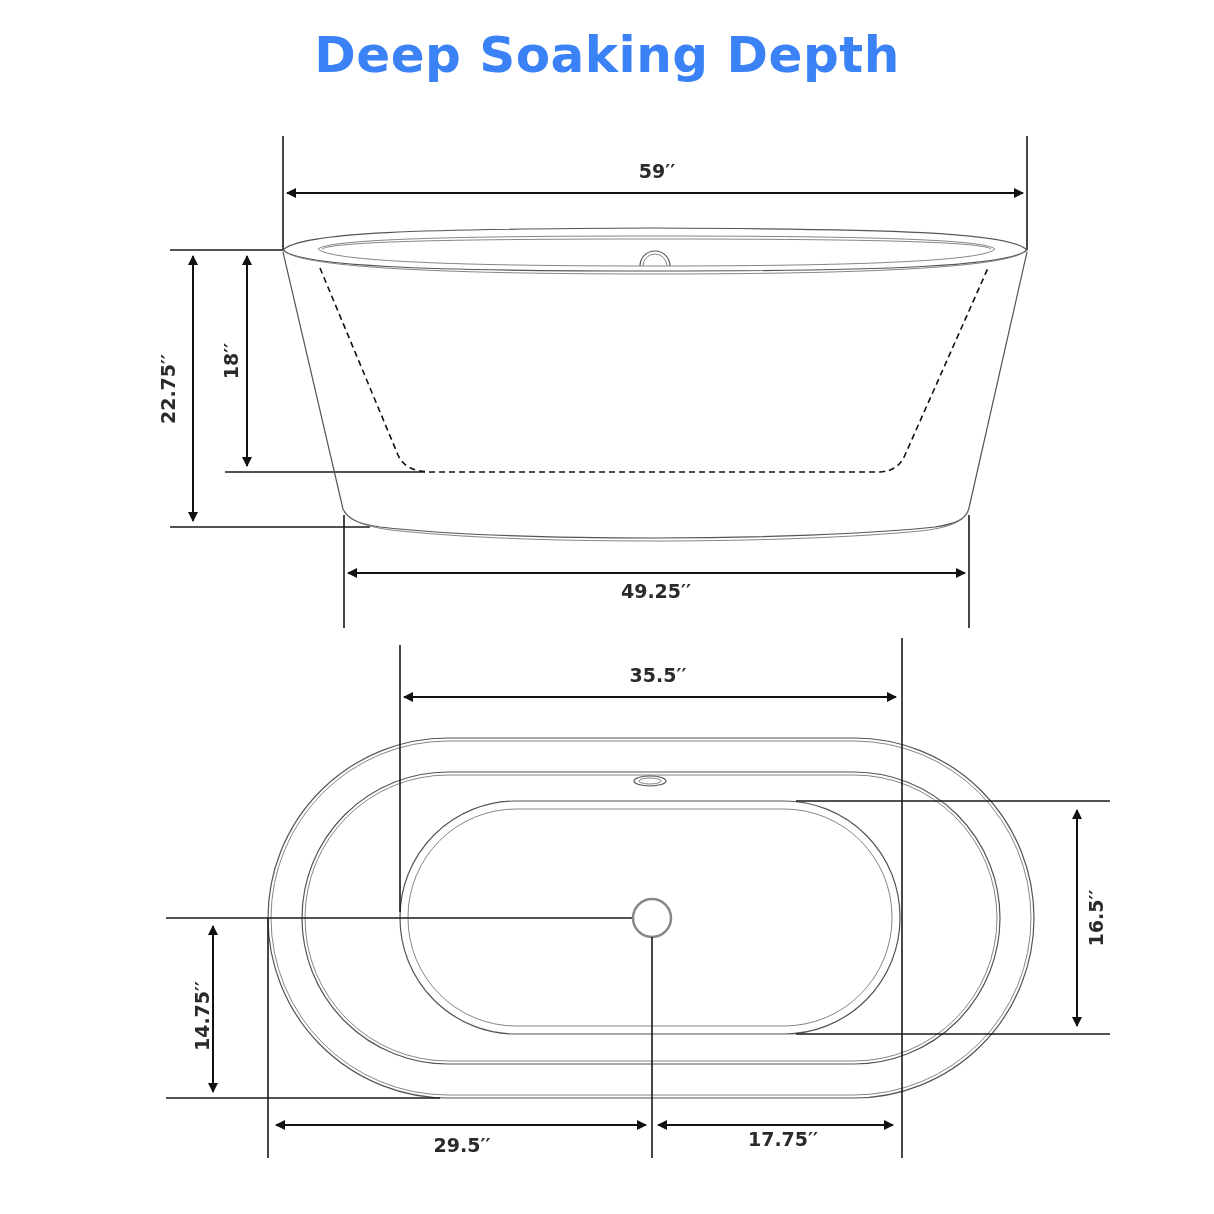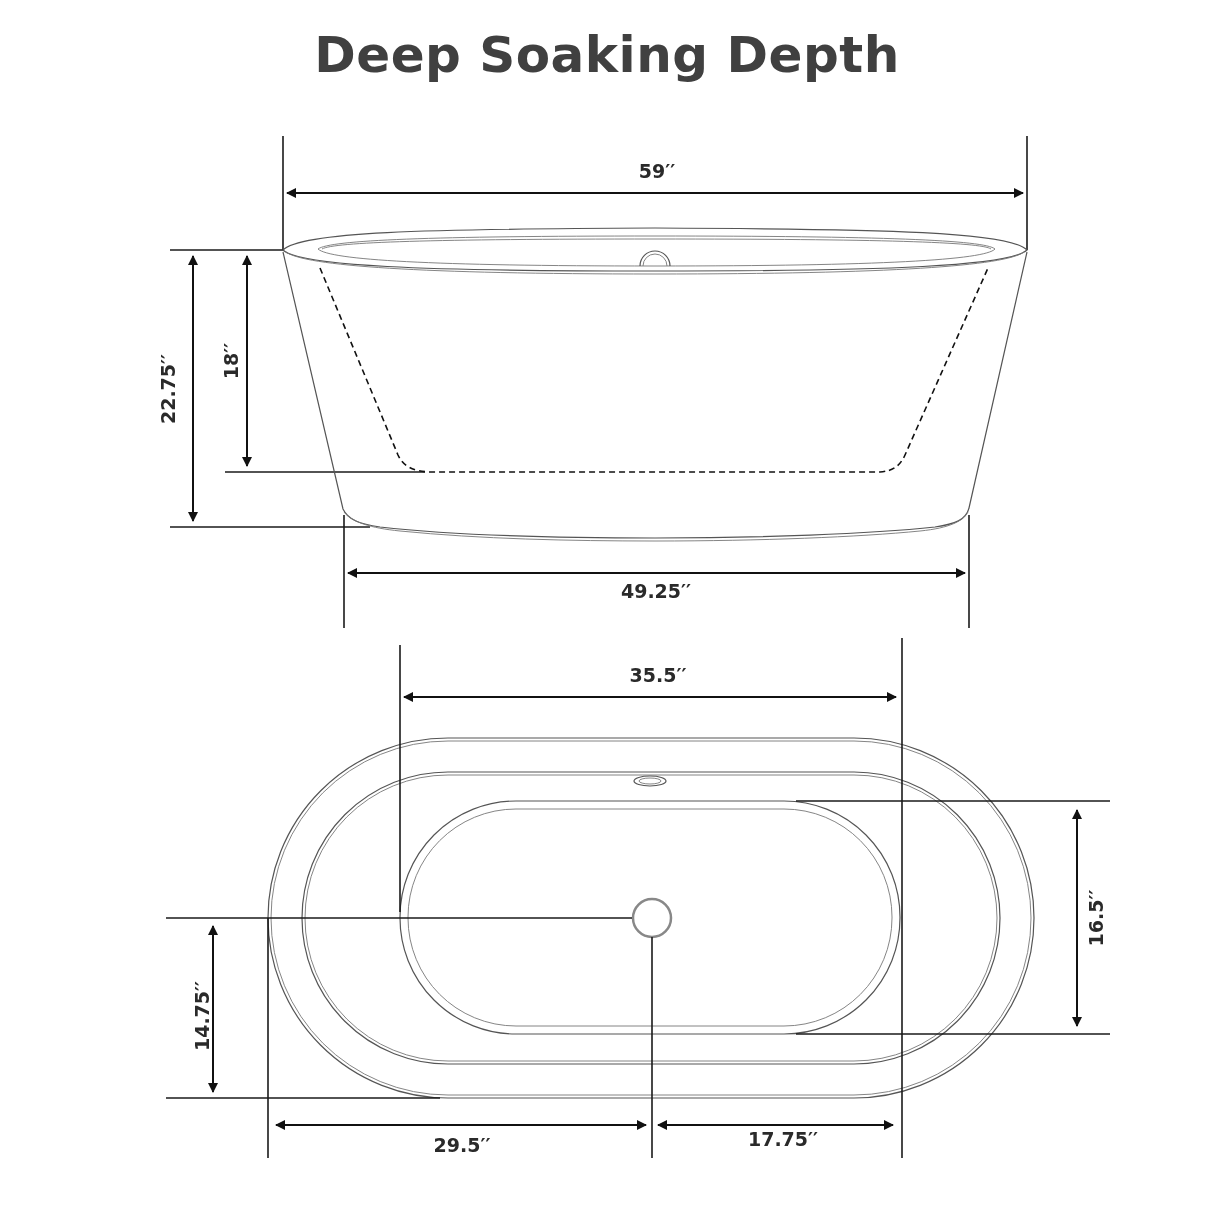--- a/index.html
+++ b/index.html
@@ -13,21 +13,21 @@
     .dim-label { font-family: "DejaVu Sans", sans-serif; font-weight: bold; font-size: 19px; fill: #2a2a2a; }
     .tub { fill: none; stroke: #555; stroke-width: 1.2; }
     .tub-thin { fill: none; stroke: #777; stroke-width: 0.9; }
     .ext { stroke: #1a1a1a; stroke-width: 1.6; }
     .dimline { stroke: #111; stroke-width: 2; }
     .dash { fill: none; stroke: #111; stroke-width: 1.6; stroke-dasharray: 6 4; }
   </style>
 </head>
 <body>
 
-<div class="title" style="color:#404040;">Deep Soaking Depth</div>
+<div class="title" style="color:#3b82f6;">Deep Soaking Depth</div>
 
 <svg class="diagram" width="1214" height="1214" viewBox="0 0 1214 1214" xmlns="http://www.w3.org/2000/svg">
   <defs>
     <marker id="arrow" viewBox="0 0 10 10" refX="9" refY="5" markerWidth="10" markerHeight="10" orient="auto-start-reverse" markerUnits="userSpaceOnUse">
       <path d="M0,0 L10,5 L0,10 z" fill="#111"></path>
     </marker>
   </defs>
 
   <g>
 

